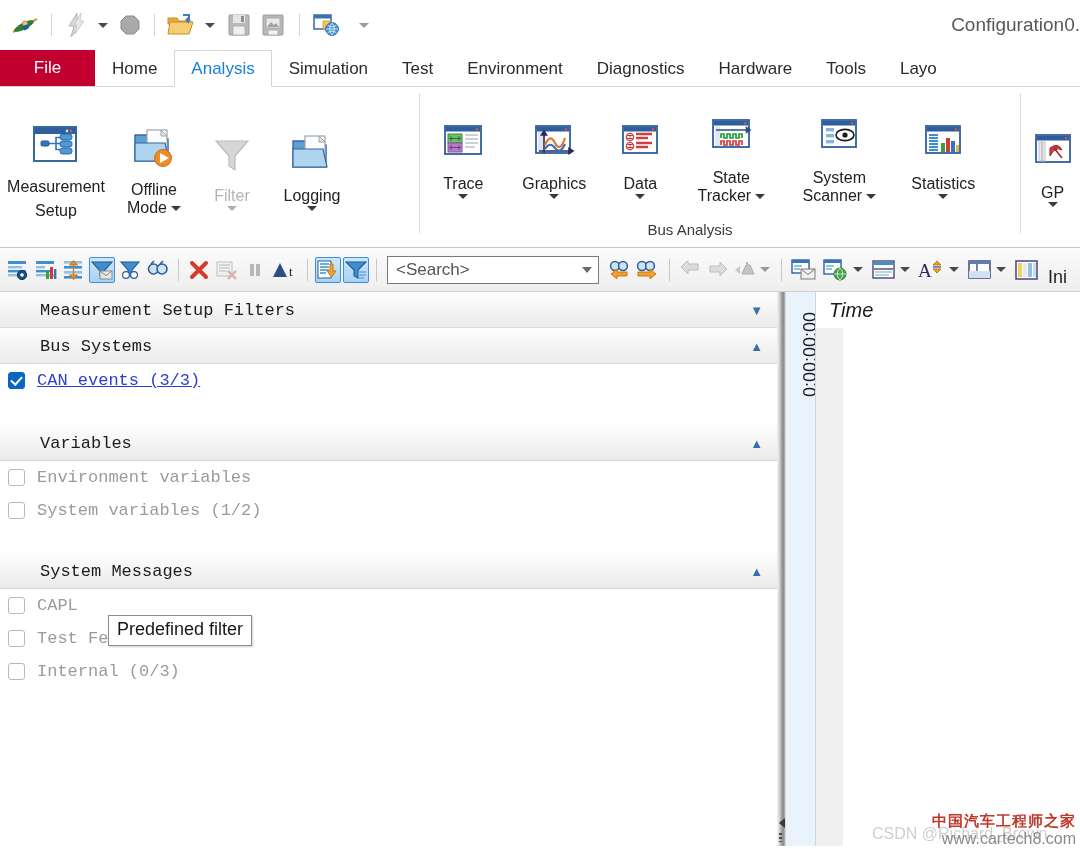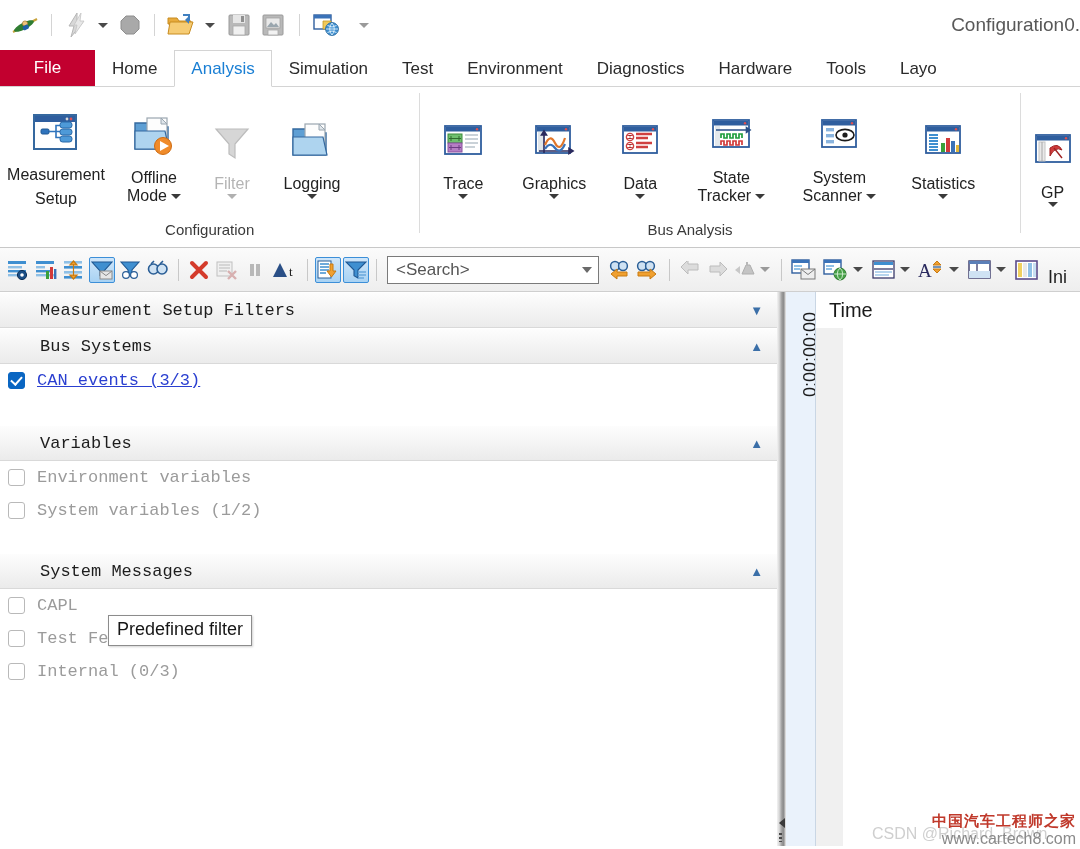--- a/index.html
+++ b/index.html
@@ -146,21 +146,21 @@
   .timegutter{
     width:29px;height:554px;background:#eaf2fb;border-right:1px solid #c9d6e4;
     position:relative;overflow:hidden;
   }
   .timegutter .vtext{
     position:absolute;left:-36px;top:52px;width:120px;
     transform:rotate(-90deg);transform-origin:center;
     text-align:center;font-size:18px;color:#1c1c1c;white-space:nowrap;
   }
   .rightpane{flex:1;height:554px;background:#ffffff;position:relative;}
-  .rp-hdr{height:36px;display:flex;align-items:center;padding-left:13px;box-sizing:border-box;background:#ffffff;}
+  .rp-hdr{height:36px;display:flex;align-items:center;padding-left:13px;box-sizing:border-box;background:#ffffff;font-style:italic;}
   .rp-hdr .t{font-size:20px;color:#1a1a1a;}
   .rp-strip{width:27px;height:518px;background:#f0f0f0;position:absolute;left:0;top:36px;}
 
   
   .wm{position:absolute;right:4px;bottom:2px;text-align:right;line-height:1;z-index:30;}
   .wm .cn{font-size:15px;color:#c0392b;font-weight:bold;letter-spacing:1px;font-family:"DejaVu Sans",sans-serif;}
   .wm .url{font-size:16px;color:#8a8a8a;margin-top:2px;}
   .wm-csdn{position:absolute;left:872px;bottom:6px;font-size:16px;color:#cfcfcf;z-index:25;white-space:nowrap;}
 </style>
 </head>
@@ -318,21 +318,20 @@
               <path d="M6 18 h30 l4 18 H6z" fill="#aed4ef" stroke="#34699f" stroke-width="1.2"></path>
             </svg>
           </div>
           <div class="rlabel">Logging</div>
           <div class="rlabel2">
             <span class="dncaret"></span>
           </div>
         </div>
 
       </div>
-      <div class="rgroup-title">Configuration</div>
     </div>
 
     <div class="rgroup-sep"></div>
 
     <div class="rgroup" style="width:606px;">
       <div class="rgroup-items">
 
         <div class="rbtn" style="min-width:86px;">
           <div class="glyph">
             <svg width="50" height="48" viewBox="0 0 50 48">

